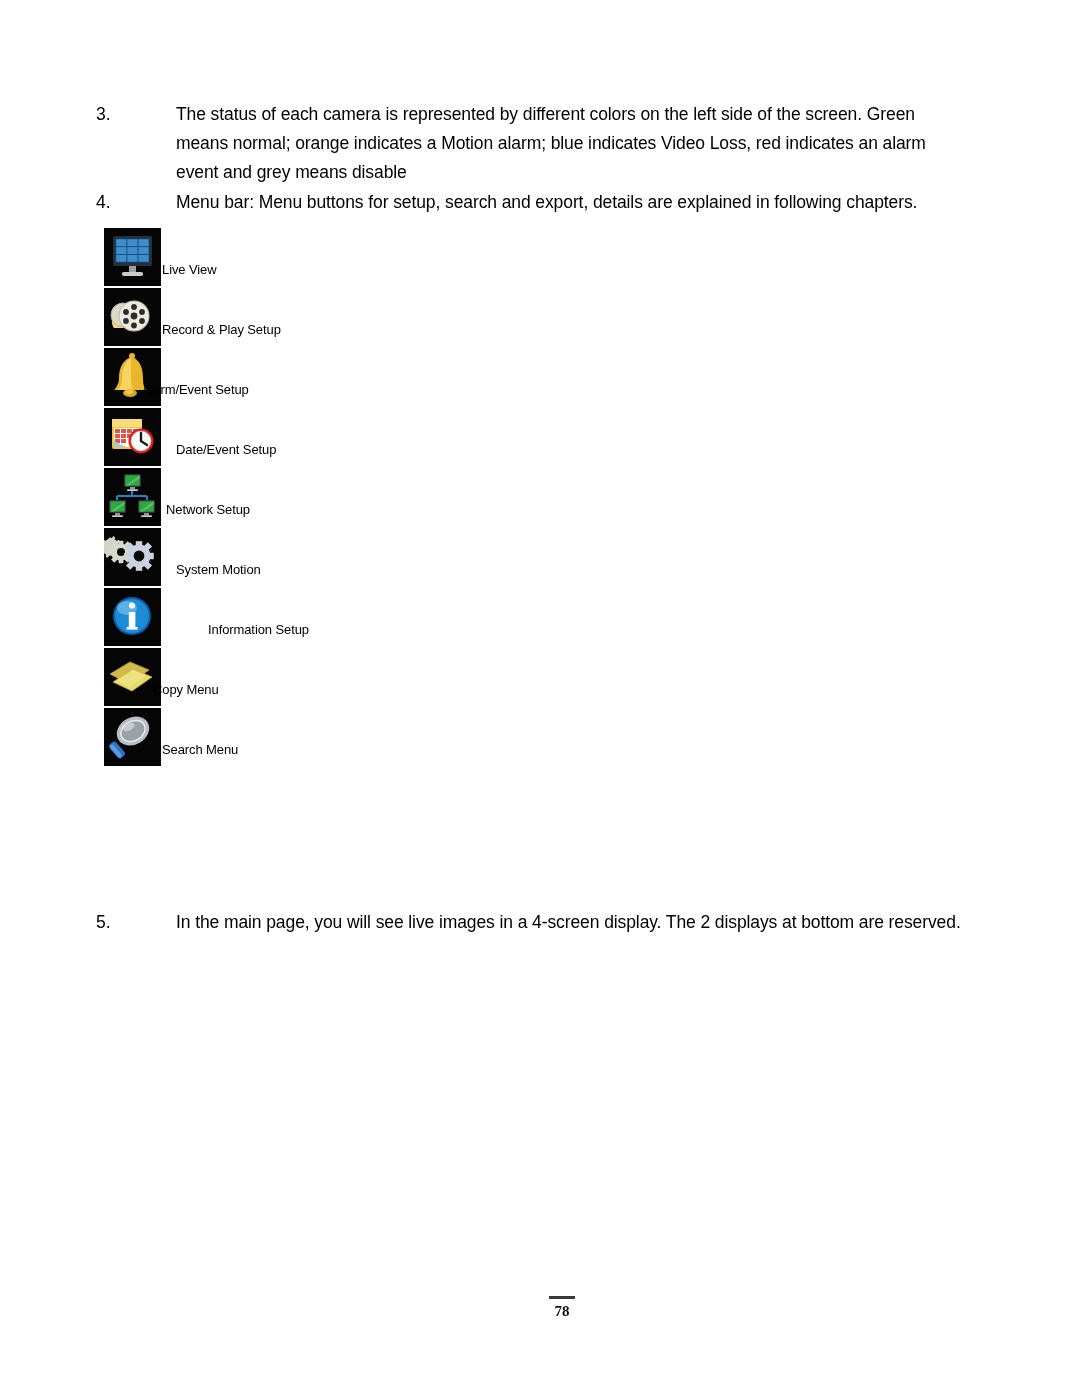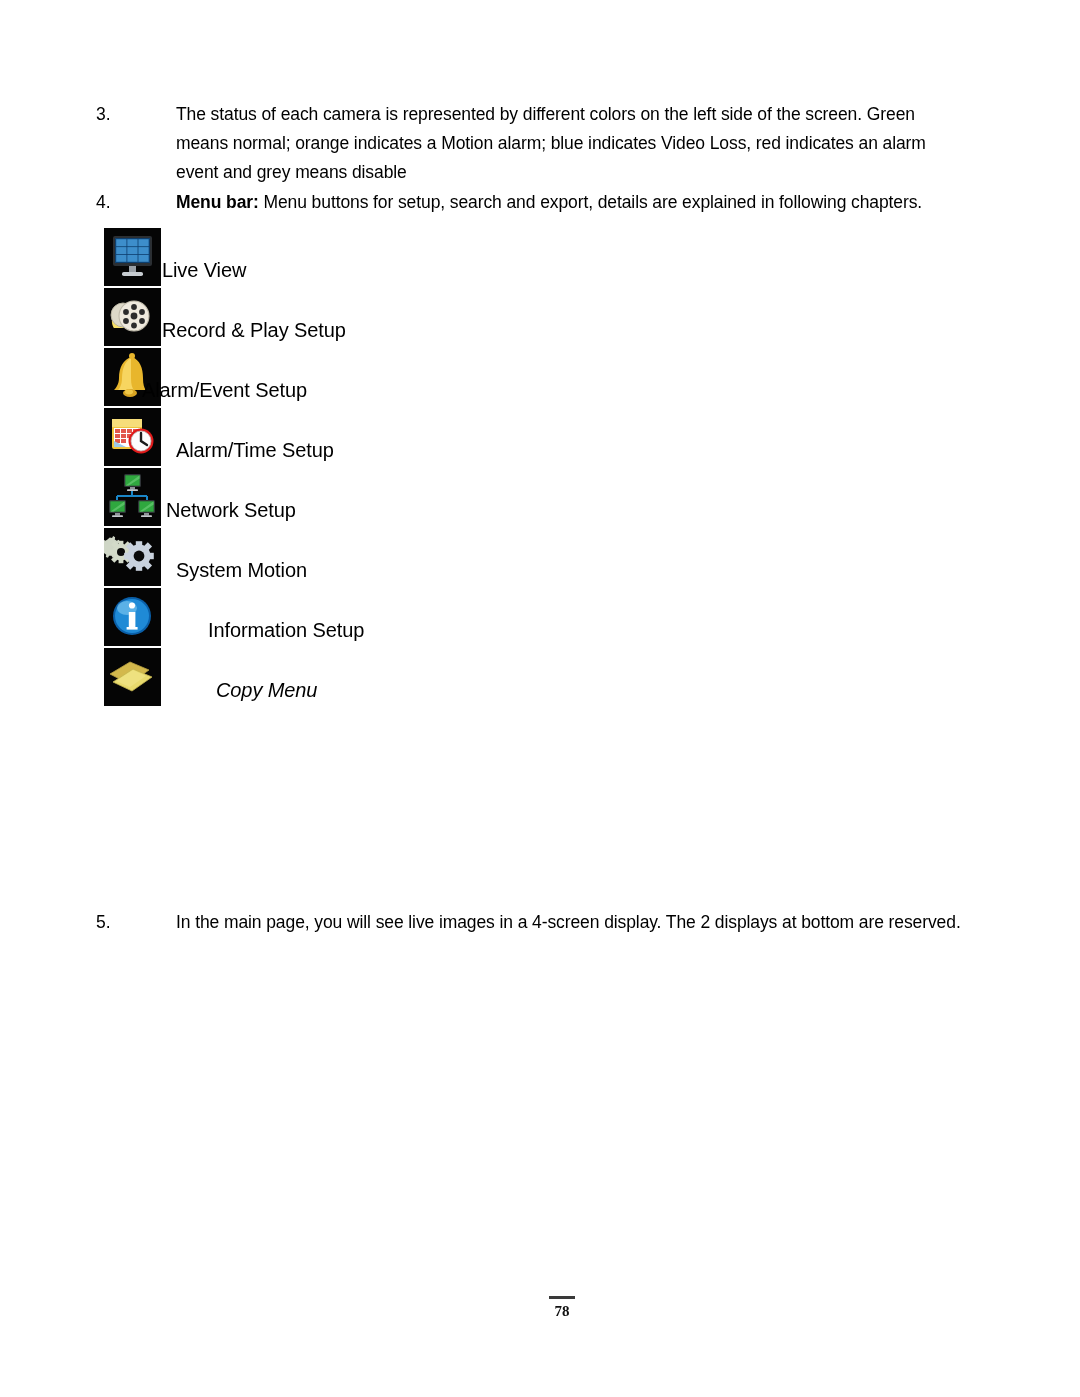--- a/index.html
+++ b/index.html
@@ -40,21 +40,21 @@
     text-align: left;
   }
   .numitem .body {
     flex: 1 1 auto;
     margin-left: 44px;
   }
   .numitem.item4 {
     margin-top: 1px;
   }
   .strong {
-    font-weight: bold;
+    font-weight: normal;
   }
 
   
   .menurows {
     position: absolute;
     left: 104px;
     top: 228px;
     width: 860px;
   }
   .menurow {
@@ -72,34 +72,34 @@
     background: #050505;
     overflow: hidden;
   }
   .iconbox svg {
     display: block;
     width: 57px;
     height: 58px;
   }
   .menulabel {
     position: relative;
-    font-size: 20px;
+    font-size: 13px;
     line-height: 22px;
     letter-spacing: -0.1px;
     white-space: nowrap;
     text-align: right;
   }
 
   
   .ind-0 { margin-left: 58px; }
   .ind-1 { margin-left: 62px; }
   .ind-2 { margin-left: 38px; }
   .ind-3 { margin-left: 72px; }
   .ind-4 { margin-left: 104px; }
-  .ind-5 { margin-left: 112px; font-style: italic; }
+  .ind-5 { margin-left: 49px; }
 
   
   .lbl-low { top: 12px; }
 
   
   .tail {
     position: absolute;
     left: 96px;
     top: 908px;
     width: 900px;
@@ -224,21 +224,21 @@
             <rect x="11" y="31" width="5" height="4"></rect>
               <rect x="17" y="31" width="5" height="4"></rect>
           </g>
           <path d="M10 33 L22 39 L10 39 Z" fill="#9fc9e8"></path>
           <circle cx="37" cy="33" r="12.5" fill="#e01b1b"></circle>
           <circle cx="37" cy="33" r="10" fill="#fdfdfd"></circle>
           <circle cx="37" cy="33" r="10" fill="none" stroke="#bdbdbd" stroke-width="0.8"></circle>
           <path d="M37 25 L37 33 L43 37" fill="none" stroke="#1c1c1c" stroke-width="2.4" stroke-linecap="round"></path>
         </svg>
       </span>
-      <span class="menulabel ind-3 lbl-low">Alarm/Time Setup</span>
+      <span class="menulabel ind-3 lbl-low">Date/Event Setup</span>
     </div>
 
 
     <div class="menurow">
       <span class="iconbox">
         <svg viewBox="0 0 57 58">
           <g stroke="#1a86c8" stroke-width="2" fill="none">
             <path d="M28 20 L28 28 M13 28 L43 28 M13 28 L13 33 M43 28 L43 33"></path>
           </g>
           <g>
@@ -322,20 +322,33 @@
           <path d="M6 26 L26 14 L45 22 L25 36 Z" fill="#d3b84c"></path>
           <path d="M6 26 L26 14 L45 22 L25 36 Z" fill="none" stroke="#b8a03f" stroke-width="0.8"></path>
           <path d="M9 34 L29 21 L48 29 L28 43 Z" fill="#e8da6d"></path>
           <path d="M9 34 L29 21 L48 29 L28 43 Z" fill="none" stroke="#c4b44f" stroke-width="0.8"></path>
           <path d="M12 33 L29 22 L42 28 L26 39 Z" fill="#f2e68c" opacity="0.6"></path>
         </svg>
       </span>
       <span class="menulabel ind-5 lbl-low">Copy Menu</span>
     </div>
 
+    <div class="menurow">
+      <span class="iconbox">
+        <svg viewBox="0 0 57 58">
+          <rect x="8.5" y="33" width="9" height="18" rx="3.5" transform="rotate(-40 13 42)" fill="#2f6fbe"></rect>
+          <rect x="9.5" y="34" width="4" height="16" rx="2" transform="rotate(-40 13 42)" fill="#5b9ae0"></rect>
+          <ellipse cx="29" cy="23" rx="17" ry="13.5" transform="rotate(-30 29 23)" fill="#b9bec4"></ellipse>
+          <ellipse cx="29" cy="23" rx="13.5" ry="10.4" transform="rotate(-30 29 23)" fill="#e9ecef"></ellipse>
+          <ellipse cx="29" cy="23" rx="12" ry="9" transform="rotate(-30 29 23)" fill="#9aa1a8"></ellipse>
+          <ellipse cx="25" cy="19" rx="6" ry="3.4" transform="rotate(-30 25 19)" fill="#d6dade" opacity="0.75"></ellipse>
+        </svg>
+      </span>
+      <span class="menulabel ind-0 lbl-low">Search Menu</span>
+    </div>
 
   </div>
 
   <div class="tail">
     <div class="numitem">
       <span class="num">5.</span>
       <span class="body">In the main page, you will see live images in a 4-screen display. The 2 displays at bottom are reserved.</span>
     </div>
   </div>
 

